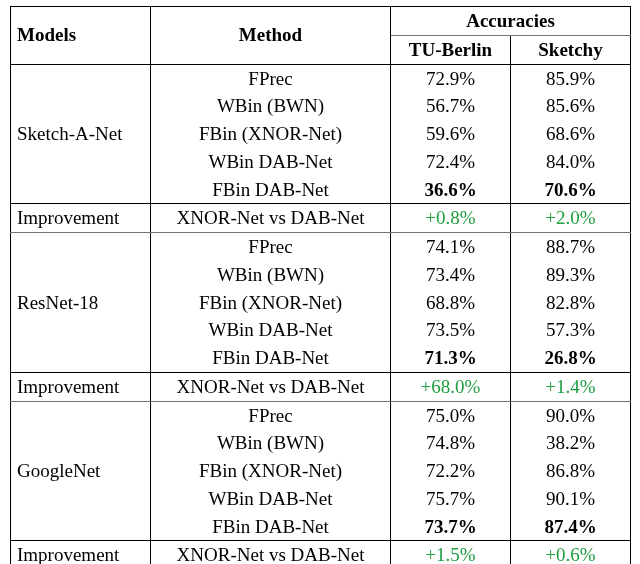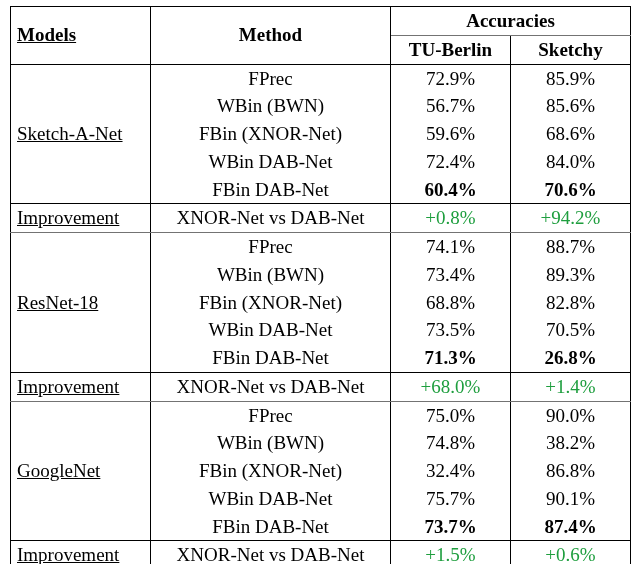--- a/index.html
+++ b/index.html
@@ -31,21 +31,21 @@
   }
   .center { text-align: center; }
   .left   { text-align: left; }
   .bold   { font-weight: bold; }
   .green  { color: #1e9e3e; }
 
   
   .bt  { border-top: 1px solid #000; }
   .bb  { border-bottom: 1px solid #737373; }
   .br  { border-right: 1px solid #000; }
-  .bl  { border-left: 1px solid #000; text-decoration: underline; }
+  .bl  { border-left: 1px solid #000; }
 </style>
 </head>
 <body>
 <div class="wrap">
 
 <table>
   <colgroup>
     <col class="c-models">
         <col class="c-method">
         <col class="c-tub">
@@ -80,28 +80,28 @@
     <td class="center br">59.6%</td>
     <td class="center br">68.6%</td>
   </tr>
   <tr>
     <td class="center br">WBin DAB-Net</td>
     <td class="center br">72.4%</td>
     <td class="center br">84.0%</td>
   </tr>
   <tr>
     <td class="center br">FBin DAB-Net</td>
-    <td class="center br bold">60.4%</td>
+    <td class="center br bold">36.6%</td>
     <td class="center br bold">70.6%</td>
   </tr>
   <tr>
     <td class="left bt bb bl br">Improvement</td>
     <td class="center bt bb br">XNOR-Net vs DAB-Net</td>
     <td class="center bt bb br green">+0.8%</td>
-    <td class="center bt bb br green">+94.2%</td>
+    <td class="center bt bb br green">+2.0%</td>
   </tr>
 
   <tr>
     <td rowspan="5" class="left bl br" style="vertical-align:middle;">ResNet-18</td>
     <td class="center br">FPrec</td>
     <td class="center br">74.1%</td>
     <td class="center br">88.7%</td>
   </tr>
   <tr>
     <td class="center br">WBin (BWN)</td>
@@ -109,21 +109,21 @@
     <td class="center br">89.3%</td>
   </tr>
   <tr>
     <td class="center br">FBin (XNOR-Net)</td>
     <td class="center br">68.8%</td>
     <td class="center br">82.8%</td>
   </tr>
   <tr>
     <td class="center br">WBin DAB-Net</td>
     <td class="center br">73.5%</td>
-    <td class="center br">70.5%</td>
+    <td class="center br">57.3%</td>
   </tr>
   <tr>
     <td class="center br">FBin DAB-Net</td>
     <td class="center br bold">71.3%</td>
     <td class="center br bold">26.8%</td>
   </tr>
   <tr>
     <td class="left bt bb bl br">Improvement</td>
     <td class="center bt bb br">XNOR-Net vs DAB-Net</td>
     <td class="center bt bb br green">+68.0%</td>
@@ -136,21 +136,21 @@
     <td class="center br">75.0%</td>
     <td class="center br">90.0%</td>
   </tr>
   <tr>
     <td class="center br">WBin (BWN)</td>
     <td class="center br">74.8%</td>
     <td class="center br">38.2%</td>
   </tr>
   <tr>
     <td class="center br">FBin (XNOR-Net)</td>
-    <td class="center br">32.4%</td>
+    <td class="center br">72.2%</td>
     <td class="center br">86.8%</td>
   </tr>
   <tr>
     <td class="center br">WBin DAB-Net</td>
     <td class="center br">75.7%</td>
     <td class="center br">90.1%</td>
   </tr>
   <tr>
     <td class="center br">FBin DAB-Net</td>
     <td class="center br bold">73.7%</td>

